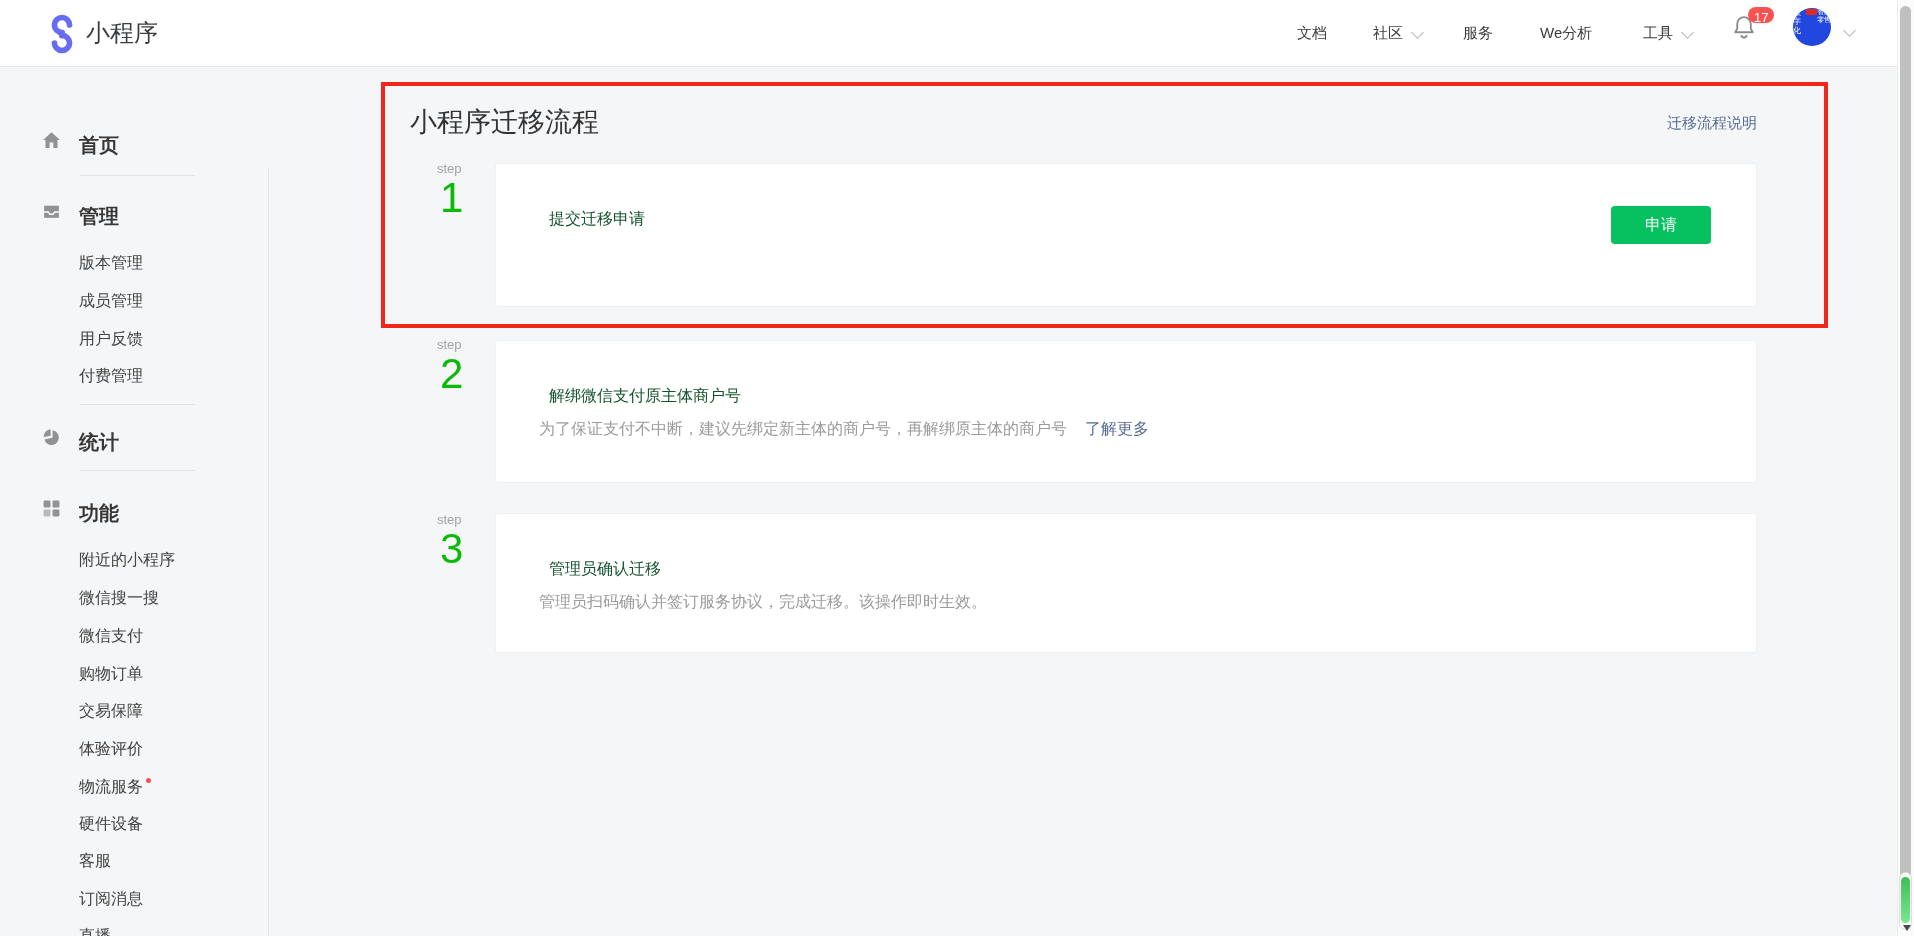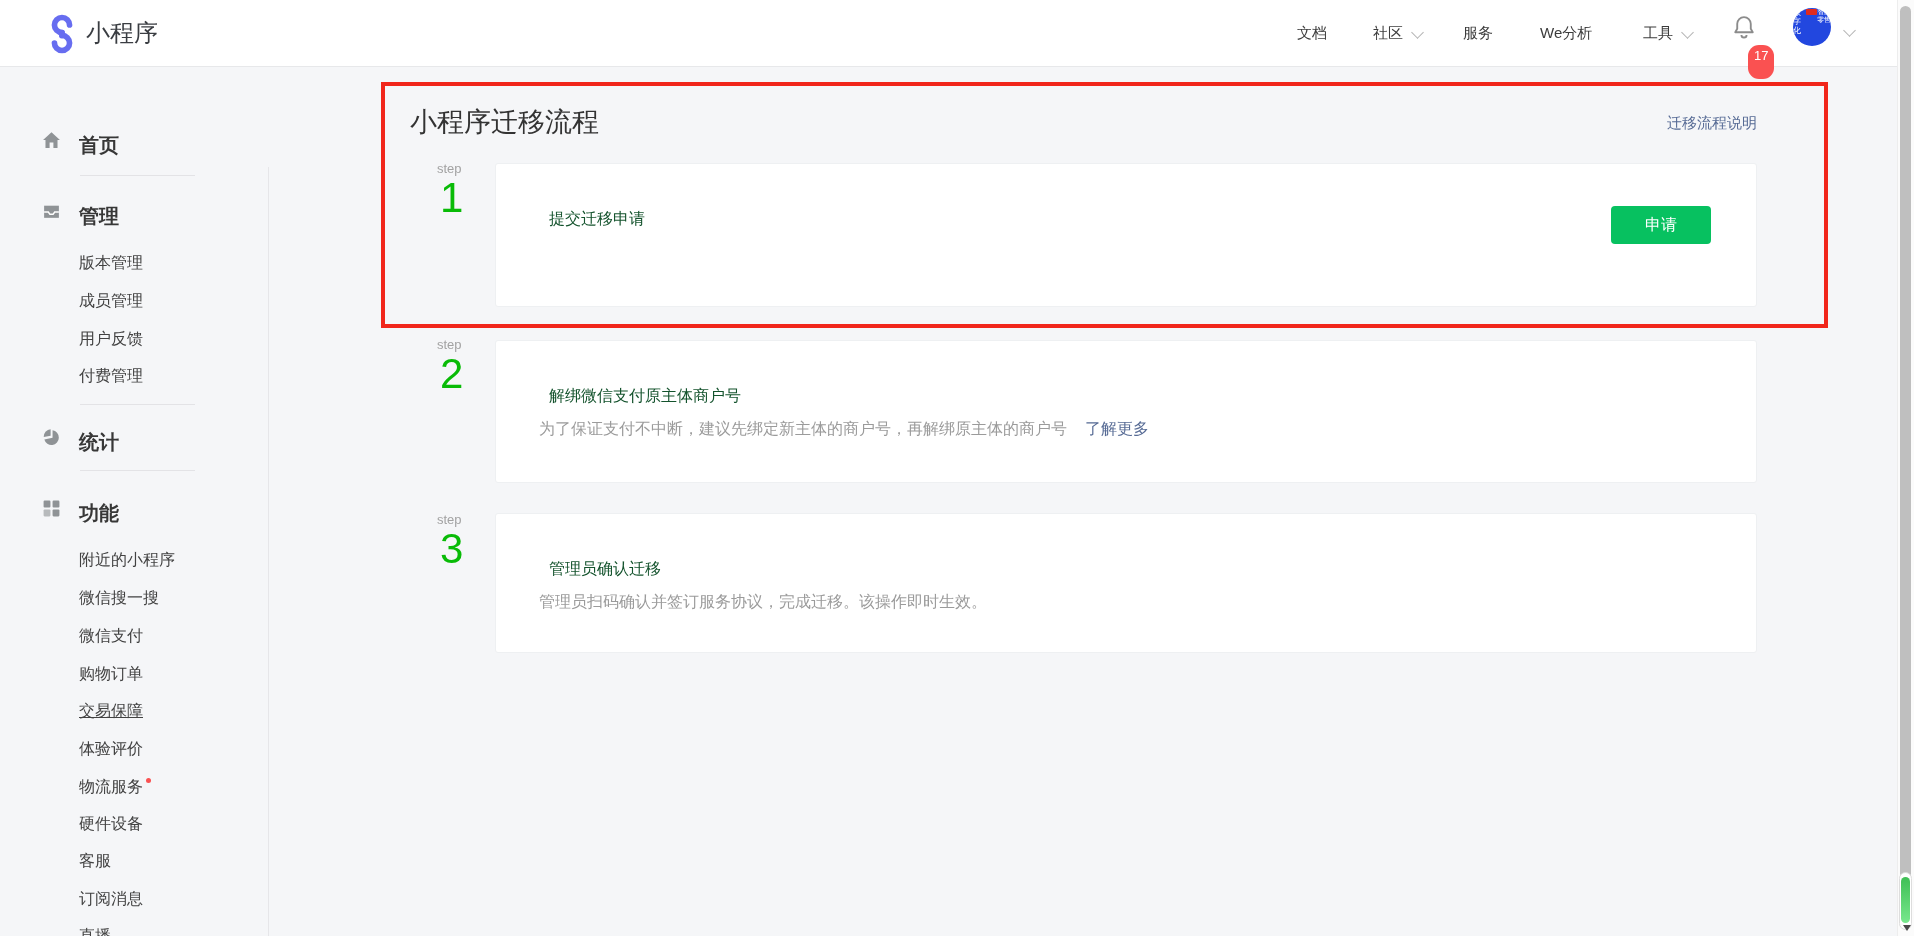--- a/index.html
+++ b/index.html
@@ -19,23 +19,23 @@
   .logo-ic { position:absolute; left:45px; top:14px; }
   .logo-txt { position:absolute; left:86px; top:0; line-height:66px; font-size:24px; color:#3a3d42; }
   .nav-item { position:absolute; top:0; line-height:66px; font-size:15px; color:#3c3c3c; cursor:pointer; }
   .chev {
     position:absolute; width:9px; height:9px;
     border-right:1.6px solid #b3b3b3; border-bottom:1.6px solid #b3b3b3;
     transform:rotate(45deg);
   }
   .bell-wrap { position:absolute; left:1730px; top:13px; width:30px; height:30px; cursor:pointer; }
   .badge {
-    position:absolute; left:1748px; top:7px; min-width:25px; height:34px; padding:0 6px;
+    position:absolute; left:1748px; top:7px; min-width:25px; height:16px; padding:0 6px;
     background:#fa5151; border-radius:11px; color:#fff; font-size:13px;
-    line-height:21px; text-align:center; z-index:7;margin-top:38px;
+    line-height:21px; text-align:center; z-index:7;
   }
   .avatar {
     position:absolute; left:1793px; top:8px; width:38px; height:38px; border-radius:50%;
     background:#2247df; overflow:hidden; cursor:pointer;
     display:flex; flex-direction:row; align-items:flex-start; justify-content:center;
   }
   .avatar .l1 { font-size:8px; color:#fff; line-height:9px; }
   .avatar .band { width:22px; height:6px; background:#e02a1f; margin:1px 0; border-radius:1px; }
   .avatar .l2 { font-size:7px; color:#fff; line-height:8px; letter-spacing:-0.5px; }
   
@@ -157,21 +157,21 @@
       <rect x="1.5" y="10" width="6.5" height="6.5" rx="1" fill="#b7babc"></rect>
       <rect x="10" y="10" width="6.5" height="6.5" rx="1" fill="#8f9396"></rect>
     </svg>
     <span class="lb">功能</span>
   </div>
 
   <div class="sb-sub" style="top:483px;"><span>附近的小程序</span></div>
   <div class="sb-sub" style="top:521px;"><span>微信搜一搜</span></div>
   <div class="sb-sub" style="top:559px;"><span>微信支付</span></div>
   <div class="sb-sub" style="top:597px;"><span>购物订单</span></div>
-  <div class="sb-sub" style="top:634px;text-decoration:underline;"><span>交易保障</span></div>
+  <div class="sb-sub" style="top:634px;"><span>交易保障</span></div>
   <div class="sb-sub" style="top:672px;"><span>体验评价</span></div>
   <div class="sb-sub" style="top:710px;"><span>物流服务</span><span class="red-dot"></span></div>
   <div class="sb-sub" style="top:747px;"><span>硬件设备</span></div>
   <div class="sb-sub" style="top:784px;"><span>客服</span></div>
   <div class="sb-sub" style="top:822px;"><span>订阅消息</span></div>
   <div class="sb-sub" style="top:859px;"><span>直播</span></div>
 </div>
 
 <div class="page-title">小程序迁移流程</div>
 <div class="help-link">迁移流程说明</div>

